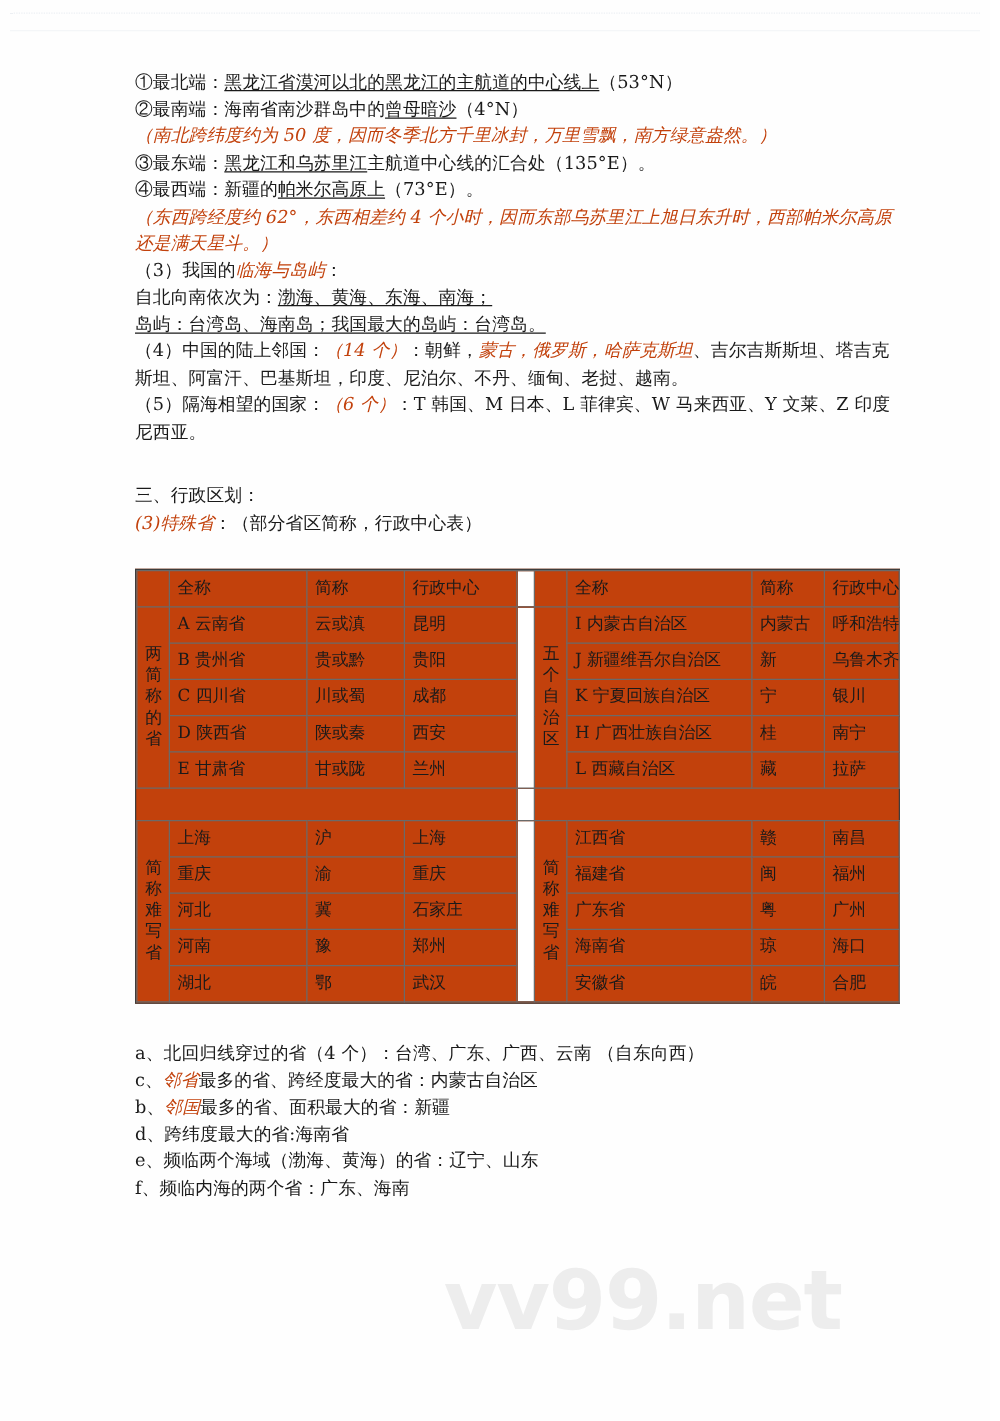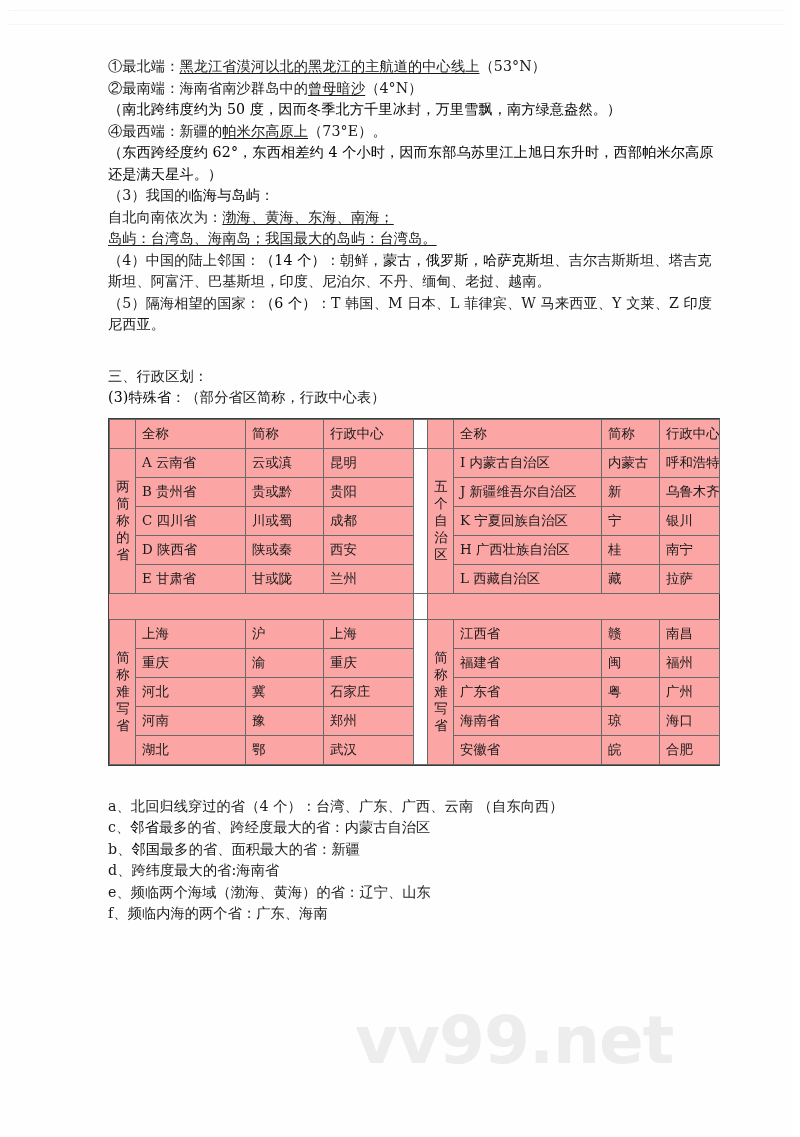--- a/index.html
+++ b/index.html
@@ -48,29 +48,29 @@
   }
 
   .ln {
     font-size: 14.2px;
     line-height: 21.5px;
     white-space: nowrap;
     letter-spacing: 0.1px;
   }
   .ln.wrap { white-space: normal; }
 
-  .red { color: #000000; }
+  .red { color: #c2410c; font-style: italic; }
   .u { text-decoration: underline; text-underline-offset: 2px; }
   .gap-lg { height: 30px; }
 
   
   .tbl-wrap {
-    margin-top: 9px;
+    margin-top: 25px;
     border: 1.6px solid #3d3d3d;
-    background: #fca5a5;
+    background: #c2410c;
     width: 612px;
     box-sizing: border-box;
   }
   table.grid {
     border-collapse: collapse;
     table-layout: fixed;
     width: 100%;
   }
   table.grid td {
     border: 1px solid #6a6a6a;
@@ -143,20 +143,21 @@
   <div class="top-rule2"></div>
 
   <div class="content">
 
     <div class="ln"><span>①最北端：</span><span class="u">黑龙江省漠河以北的黑龙江的主航道的中心线上</span><span>（53°N）</span></div>
 
     <div class="ln"><span>②最南端：海南省南沙群岛中的</span><span class="u">曾母暗沙</span><span>（4°N）</span></div>
 
     <div class="ln red">（南北跨纬度约为 50 度，因而冬季北方千里冰封，万里雪飘，南方绿意盎然。）</div>
 
+    <div class="ln"><span>③最东端：</span><span class="u">黑龙江和乌苏里江</span><span>主航道中心线的汇合处（135°E）。</span></div>
 
     <div class="ln"><span>④最西端：新疆的</span><span class="u">帕米尔高原上</span><span>（73°E）。</span></div>
 
     <div class="ln wrap red">（东西跨经度约 62°，东西相差约 4 个小时，因而东部乌苏里江上旭日东升时，西部帕米尔高原还是满天星斗。）</div>
 
     <div class="ln"><span>（3）我国的</span><span class="red">临海与岛屿</span><span>：</span></div>
 
     <div class="ln"><span>自北向南依次为：</span><span class="u">渤海、黄海、东海、南海；</span></div>
 
 

